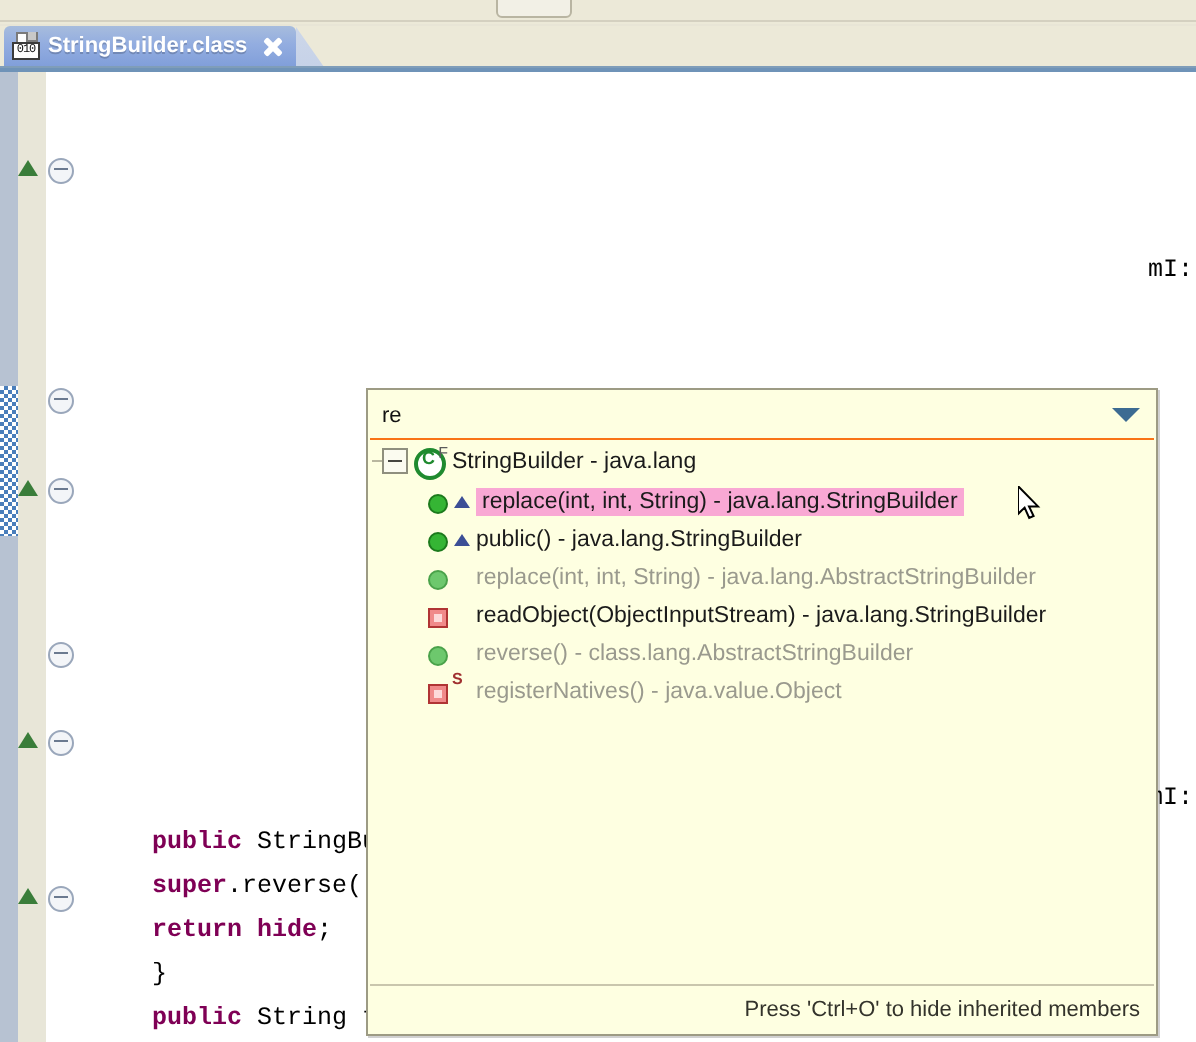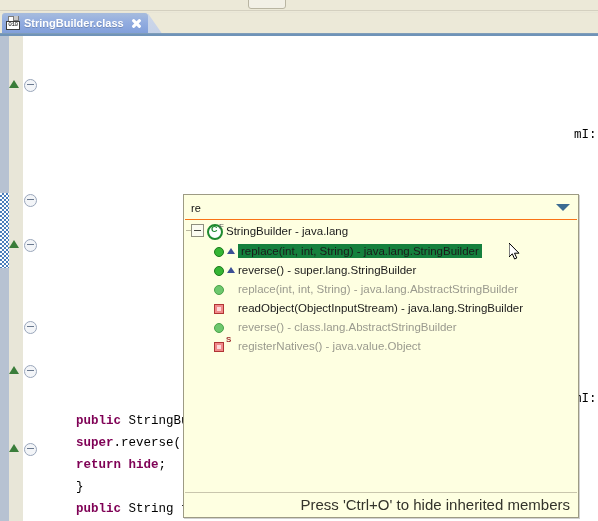--- a/index.html
+++ b/index.html
@@ -86,21 +86,21 @@
          background:#feffe1;border:1px solid #9d9b84;box-shadow:1px 1px 0 rgba(0,0,0,.18);}
   .popup-filter{position:absolute;left:1px;top:1px;width:392px;height:23px;background:#feffe1;
          border-bottom:5px solid #f97316;display:flex;align-items:center;}
   .filter-text{padding-left:6px;font-family:"Liberation Sans",sans-serif;font-size:11px;color:#111;}
   .filter-caret{position:absolute;right:7px;top:8px;width:0;height:0;
          border-left:7px solid transparent;border-right:7px solid transparent;border-top:7px solid #3c6b92;}
 
   .popup-list{position:absolute;left:1px;top:25px;width:392px;height:272px;overflow:hidden;background:#feffe1;}
   .row{position:relative;height:19px;display:flex;align-items:center;font-size:11.5px;color:#1b1b1b;
        font-family:"Liberation Sans",sans-serif;white-space:nowrap;}
-  .row.sel .lbl{background:#15803d;padding:1px 3px;margin:-1px 0;}
+  .row.sel .lbl{background:#f9a8d4;padding:1px 3px;margin:-1px 0;}
   .row.dim .lbl{color:#9a9a8e;}
   .indent0{padding-left:6px;}
   .indent1{padding-left:27px;}
 
   .tw{position:relative;width:13px;height:13px;flex:none;margin-right:2px;}
   .tw b{position:absolute;left:0;top:0;width:11px;height:11px;border:1px solid #8f8f7e;background:#fbfbf0;}
   .tw b:before{content:"";position:absolute;left:2px;top:5px;width:7px;height:1px;background:#454540;}
   .tw i{position:absolute;left:-5px;top:6px;width:5px;height:1px;background:#b9b79f;}
 
   .icon-class{position:relative;width:16px;height:14px;flex:none;margin-right:4px;}
@@ -124,21 +124,21 @@
   .ovr-mark{position:relative;width:10px;height:13px;flex:none;margin-right:2px;}
   .ovr-mark:before{content:"";position:absolute;left:1px;top:4px;width:0;height:0;
        border-left:4px solid transparent;border-right:4px solid transparent;border-bottom:6px solid #3c4f96;}
   .stat-mark{position:relative;width:10px;height:13px;flex:none;margin-right:2px;}
   .stat-mark:before{content:"S";position:absolute;left:0;top:-4px;font-size:8px;font-weight:bold;color:#a03030;
        font-family:"Liberation Sans",sans-serif;}
   .spacer{width:10px;height:13px;flex:none;margin-right:2px;}
 
   .popup-status{position:absolute;left:1px;top:297px;width:392px;height:23px;background:#feffe1;
        border-top:1px solid #c9c6ad;display:flex;align-items:center;justify-content:flex-end;}
-  .popup-status span{padding-right:7px;font-size:15px;color:#33332b;font-family:"Liberation Sans",sans-serif;}
+  .popup-status span{padding-right:7px;font-size:11px;color:#33332b;font-family:"Liberation Sans",sans-serif;}
 
   .cursor{position:absolute;left:509px;top:209px;width:12px;height:18px;}
   .cursor svg{display:block;}
 </style>
 </head>
 <body>
 
 <div id="app">
 
   <div class="top-chrome">
@@ -259,21 +259,21 @@
             </span>
           <span class="ovr-mark"></span>
           <span class="lbl">replace(int, int, String) - java.lang.StringBuilder</span>
         </div>
 
         <div class="row indent1">
           <span class="icon-pub">
               <span class="dot"></span>
             </span>
           <span class="ovr-mark"></span>
-          <span class="lbl">reverse() - super.lang.StringBuilder</span>
+          <span class="lbl">public() - java.lang.StringBuilder</span>
         </div>
 
         <div class="row indent1 dim">
           <span class="icon-pub dim">
               <span class="dot"></span>
             </span>
           <span class="spacer"></span>
           <span class="lbl">replace(int, int, String) - java.lang.AbstractStringBuilder</span>
         </div>
 

